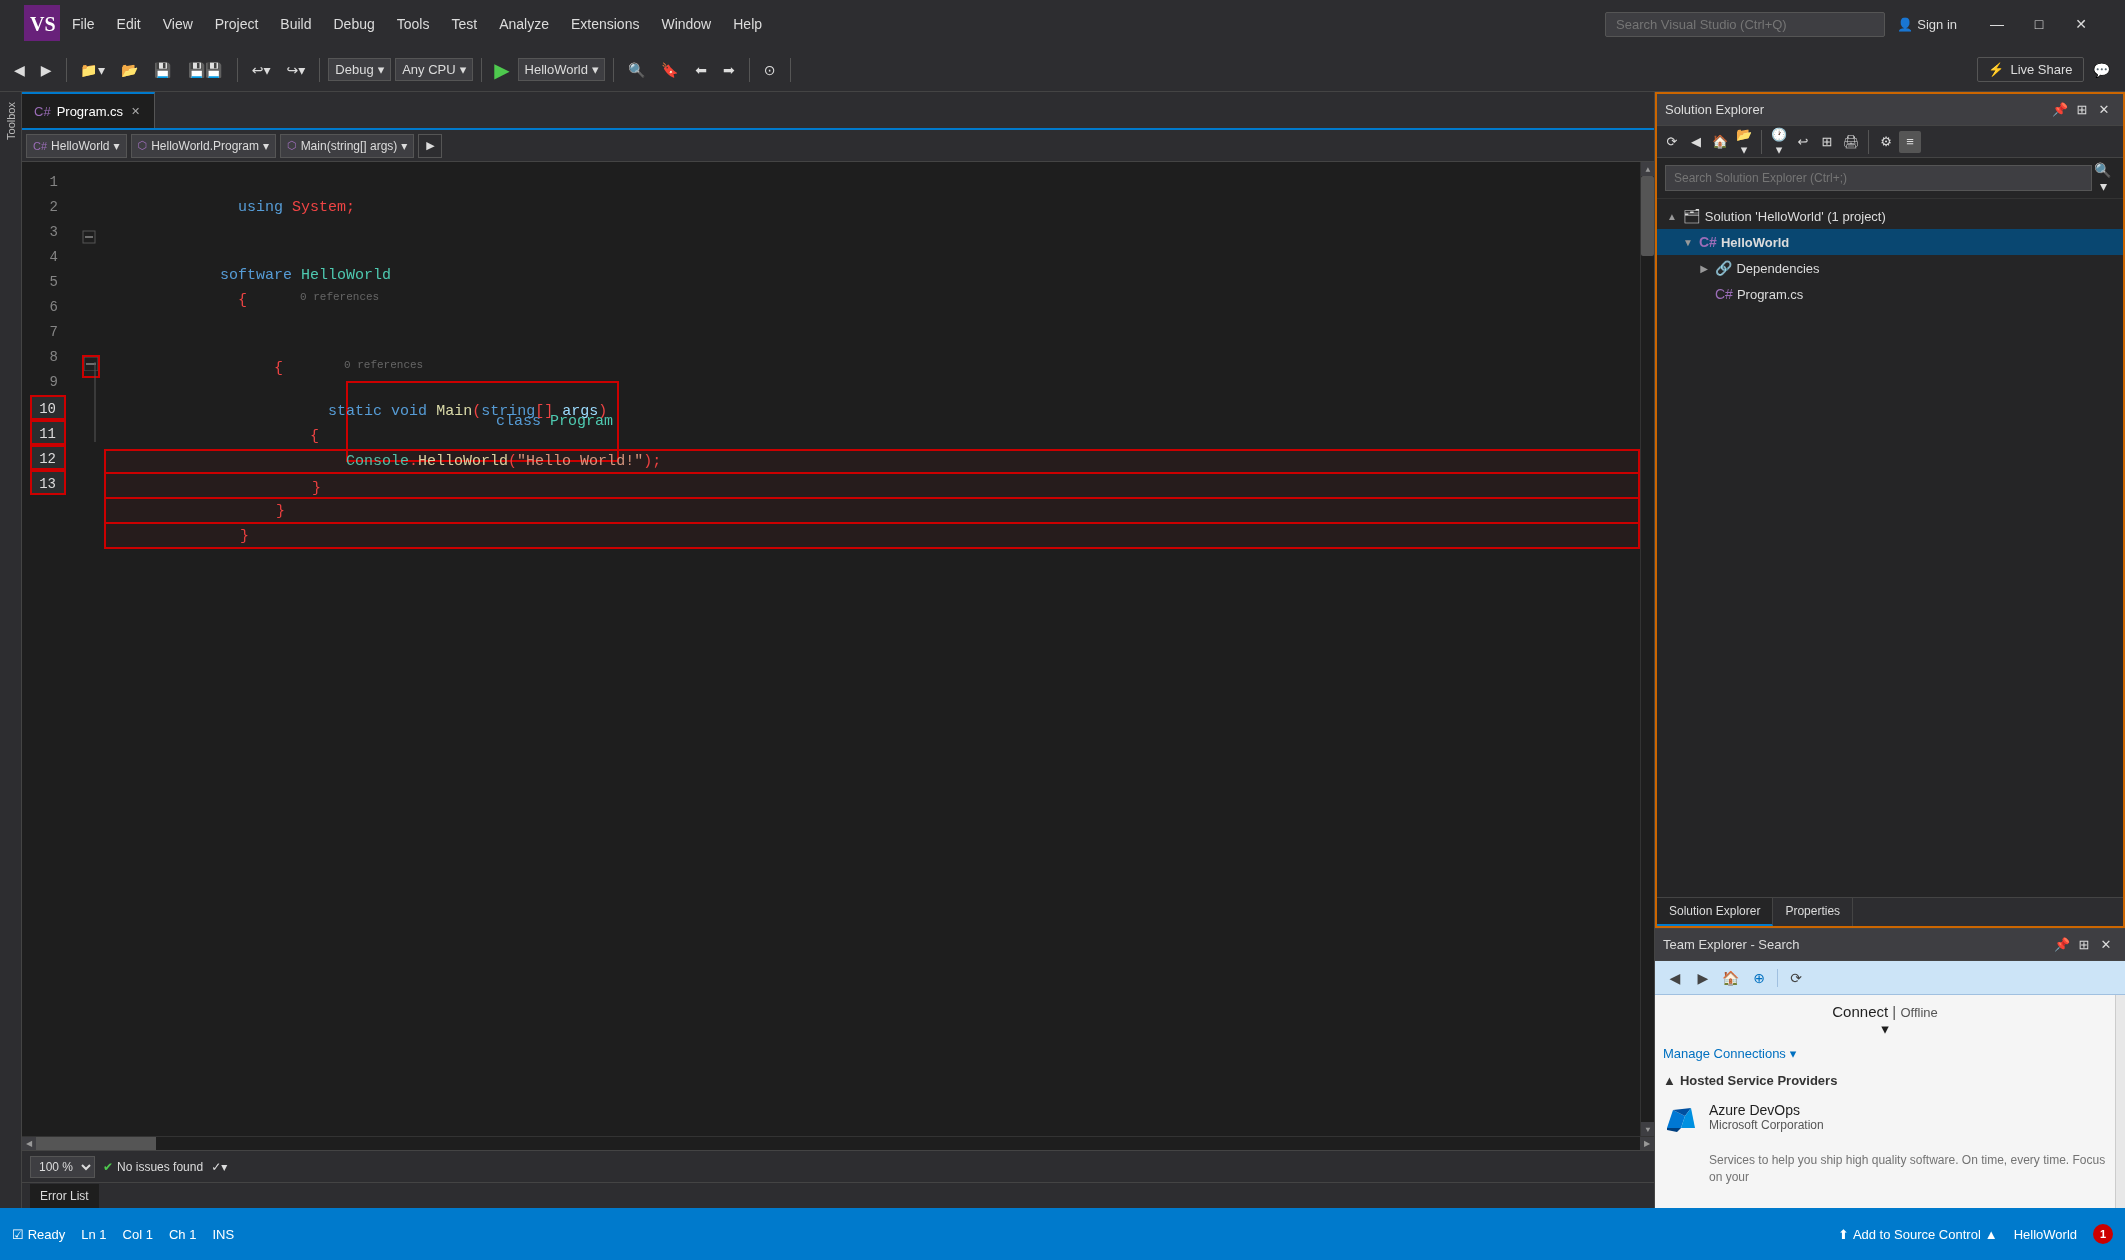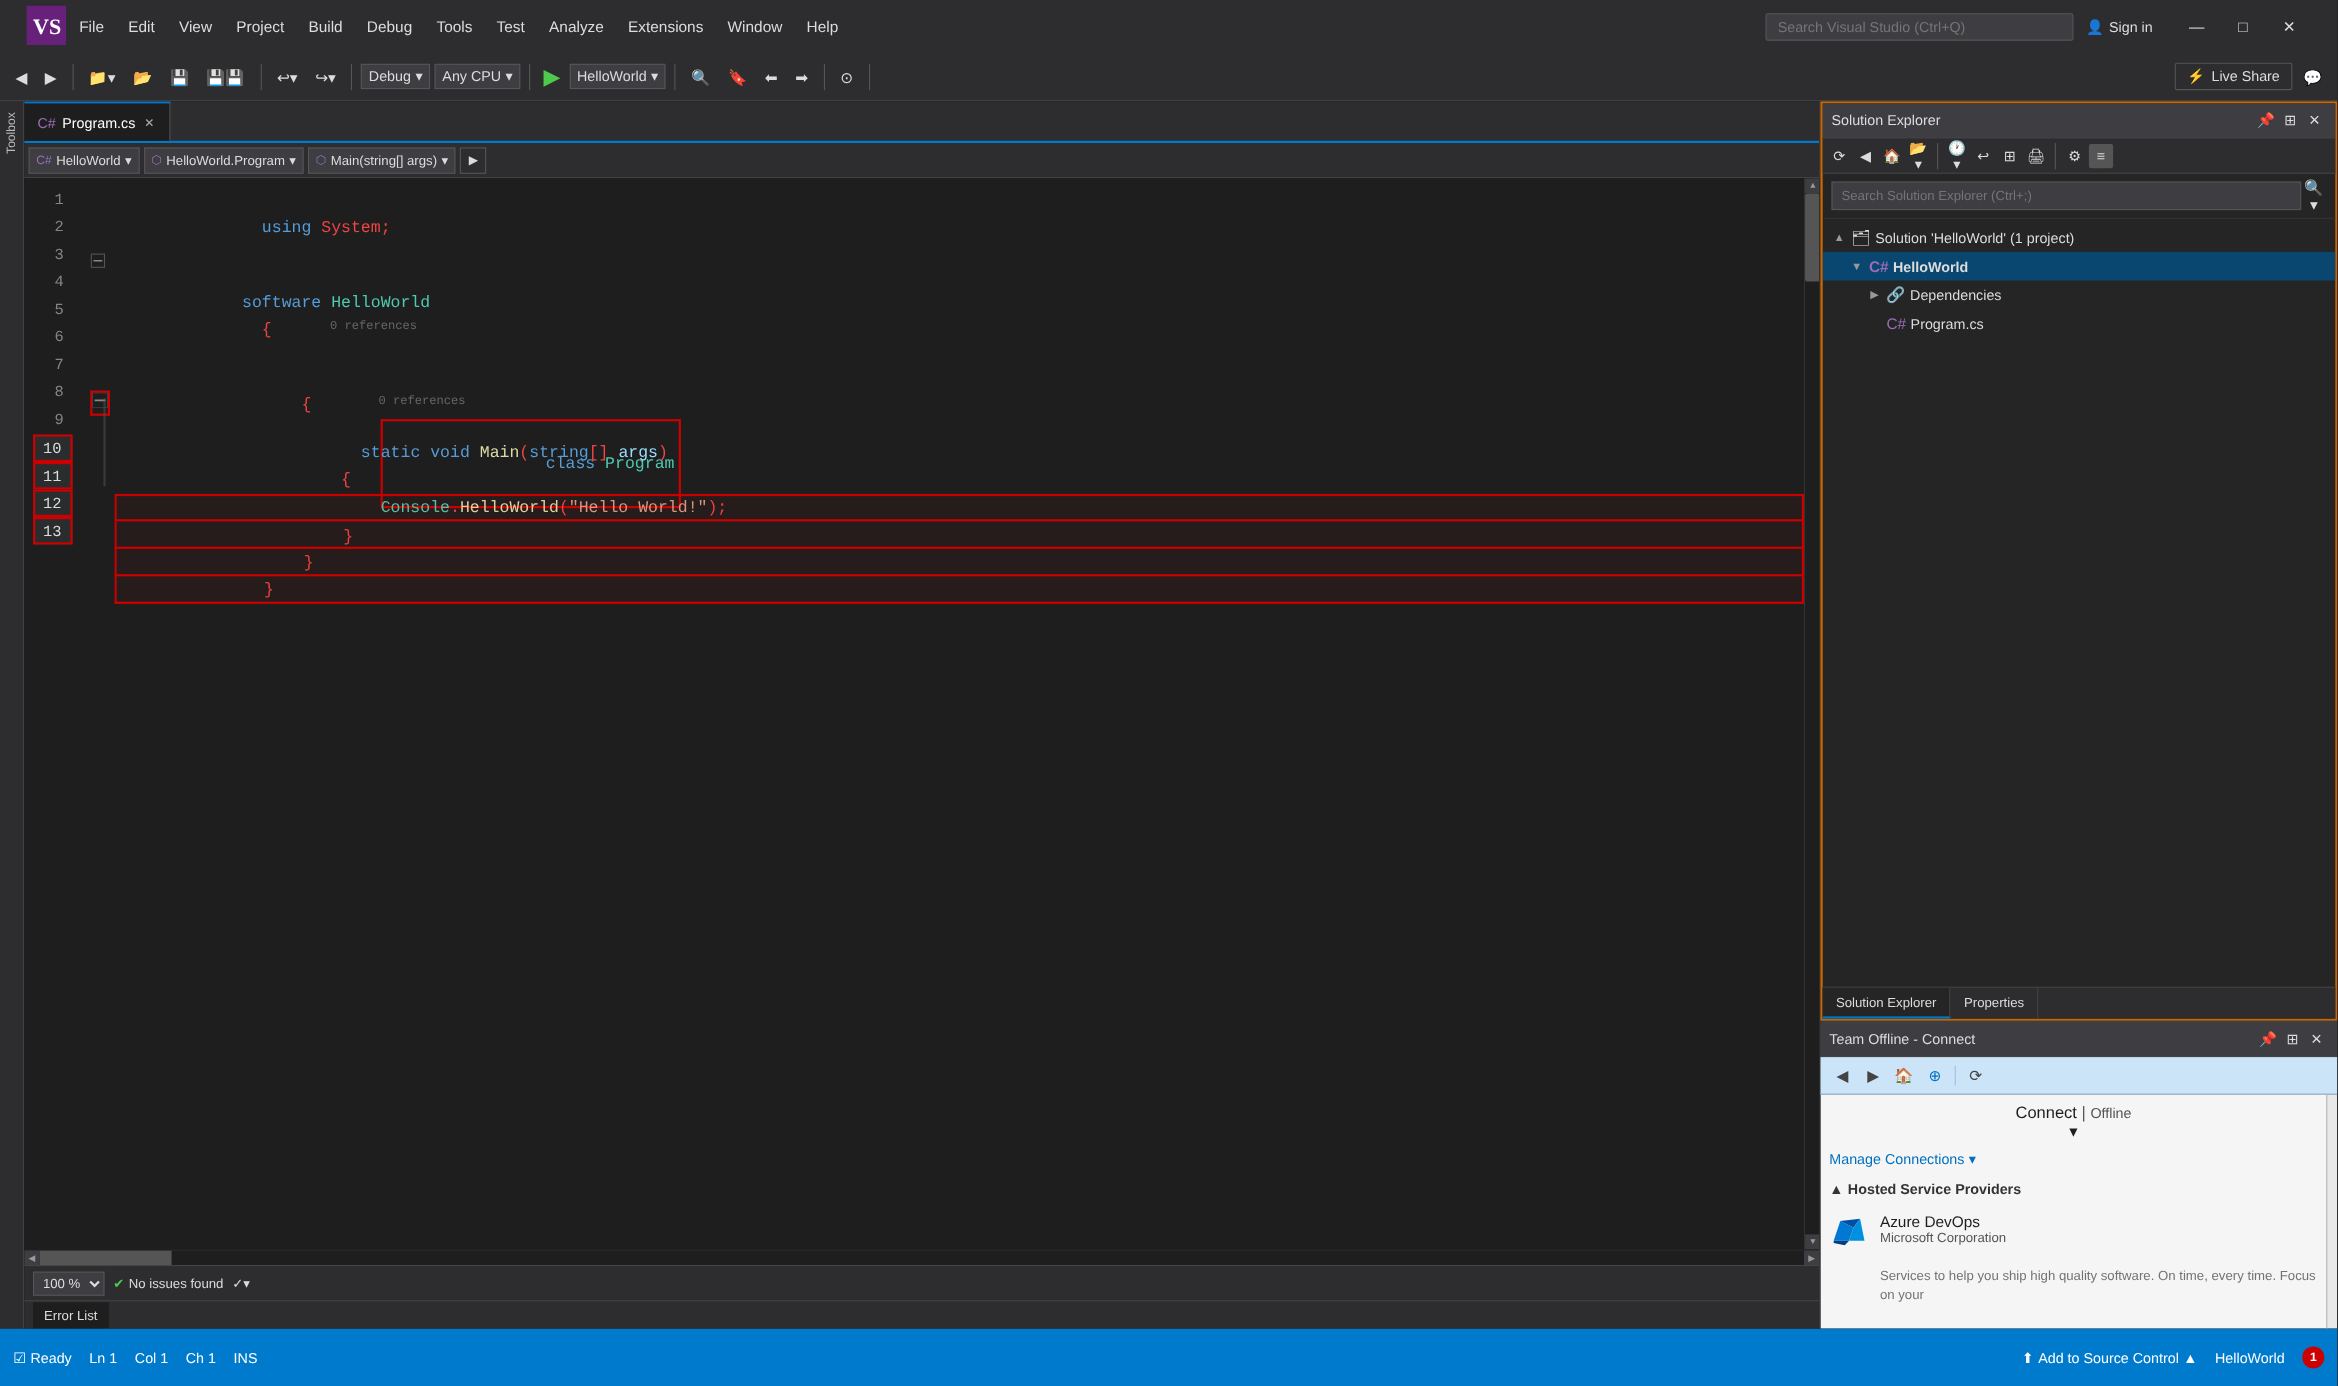--- a/index.html
+++ b/index.html
@@ -997,21 +997,21 @@
       </div>
 
       <div class="panel-tabs">
         <div class="panel-tab active">Solution Explorer</div>
         <div class="panel-tab">Properties</div>
       </div>
     </div>
 
     <div class="team-explorer">
       <div class="team-header">
-        <span class="panel-title">Team Offline - Connect</span>
+        <span class="panel-title">Team Explorer - Search</span>
         <button class="panel-btn">📌</button>
         <button class="panel-btn">⊞</button>
         <button class="panel-btn">✕</button>
       </div>
 
       <div class="team-toolbar">
         <button class="team-btn">◀</button>
         <button class="team-btn">▶</button>
         <button class="team-btn">🏠</button>
         <button class="team-btn" style="color:#0070c0;">⊕</button>

